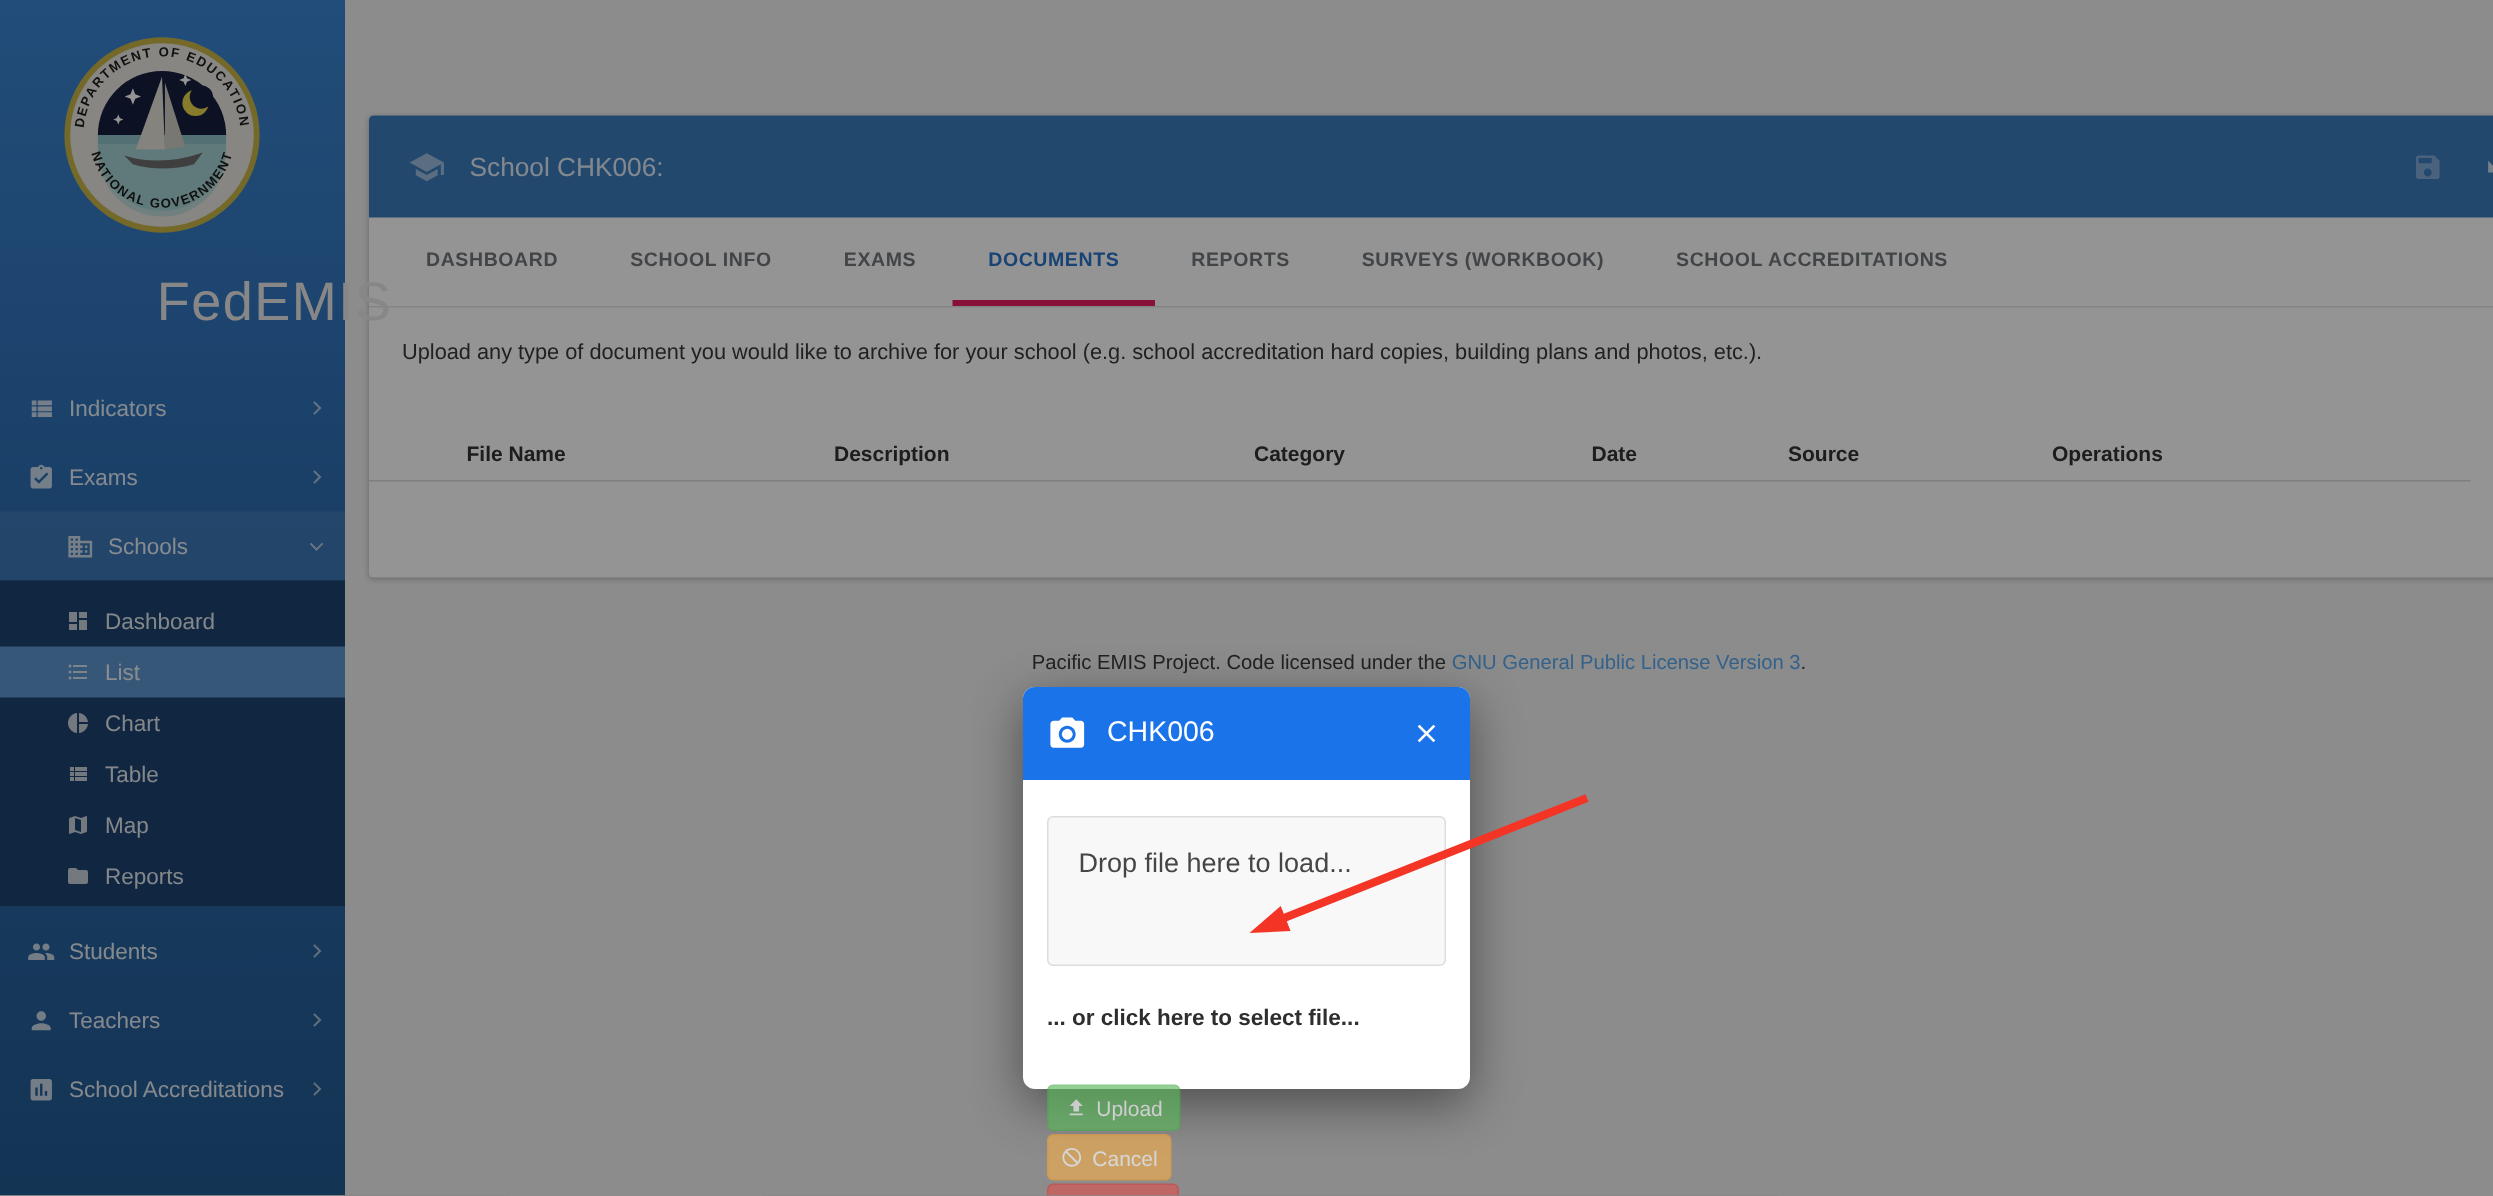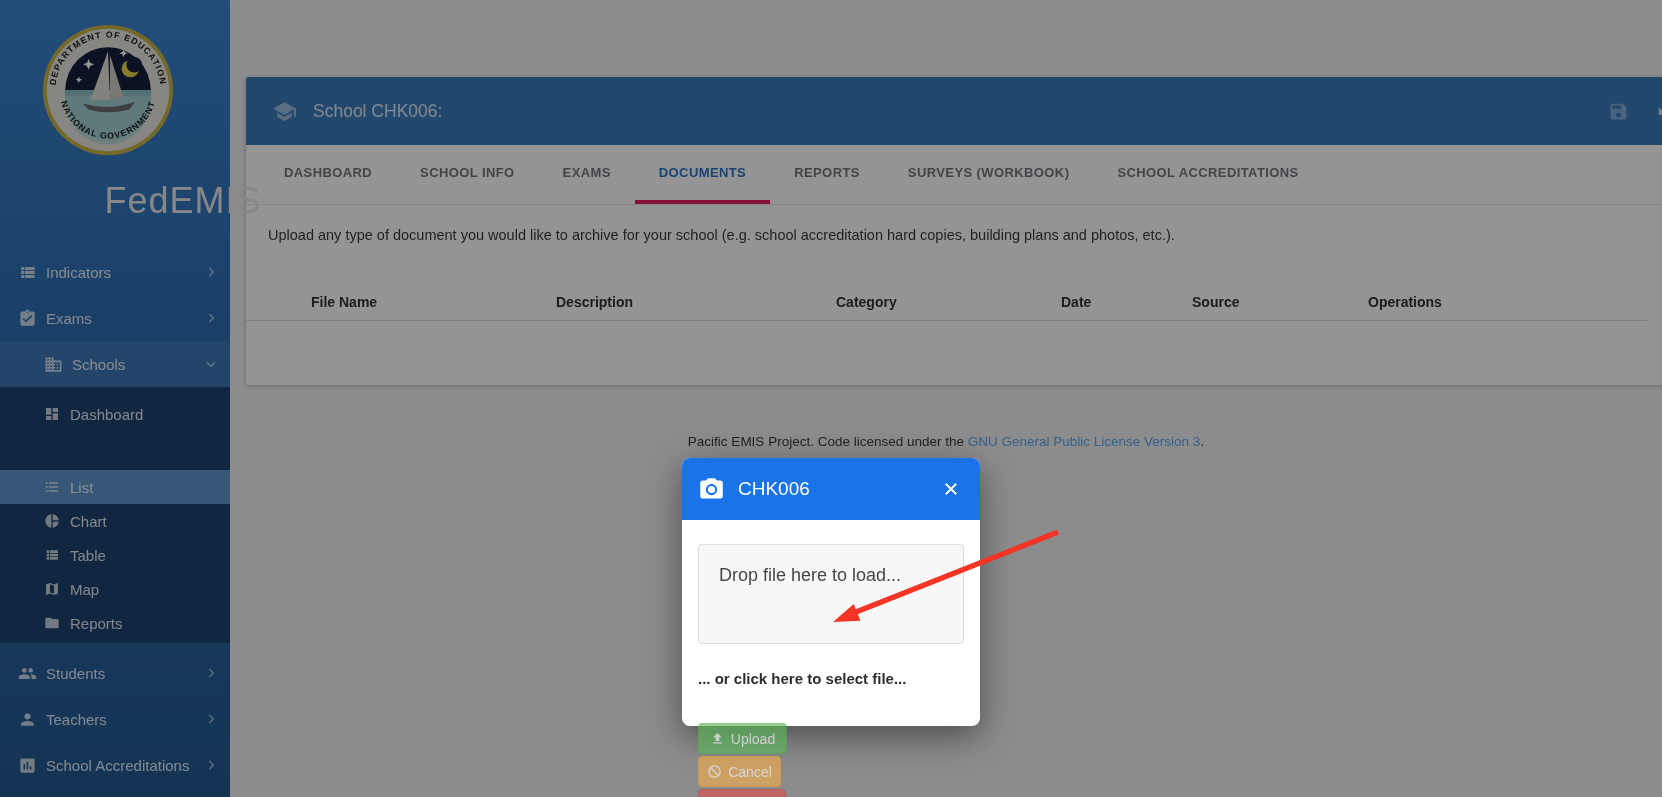--- a/index.html
+++ b/index.html
@@ -17,21 +17,21 @@
     color:rgba(255,255,255,.88); font-size:15px; cursor:pointer; }
   .nav-item .nicon { width:19px; height:19px; margin-right:9px; color:rgba(255,255,255,.75); flex:0 0 auto; }
   .nav-item .nlabel { flex:1; }
   .chev { width:14px; height:14px; color:rgba(255,255,255,.6); flex:0 0 auto; }
   .chev.down { transform:rotate(90deg); }
   .nav-item.expanded { background:rgba(255,255,255,.08);padding-left:44px; }
   .subnav { background:#1c4370; padding:10px 0 3px 0; }
   .sub-item { height:34px; display:flex; align-items:center; padding-left:44px;
     color:rgba(255,255,255,.88); font-size:15px; cursor:pointer; }
   .sub-item .nicon { width:16px; height:16px; margin-right:10px; color:rgba(255,255,255,.75); flex:0 0 auto; }
-  .sub-item.active { background:#5e97cd;margin-top:39px; }
+  .sub-item.active { background:#5e97cd; }
   .nav-gap { height:7px; }
   svg { display:block; width:100%; height:100%; }
 
   
   .topbar { position:absolute; left:230px; top:0; width:1432px; height:63px; background:#fafafa;
     display:flex; align-items:center; padding:0 16px 0 17px; z-index:5; }
   .burger { width:22px; cursor:pointer; }
   .burger div { height:3px; background:#3d3d3d; margin:3.5px 0; border-radius:1px; }
   .user { margin-left:auto; display:flex; align-items:center; gap:8px; cursor:pointer; }
   .user .uicon { width:23px; height:23px; color:#2b2b2b; }

